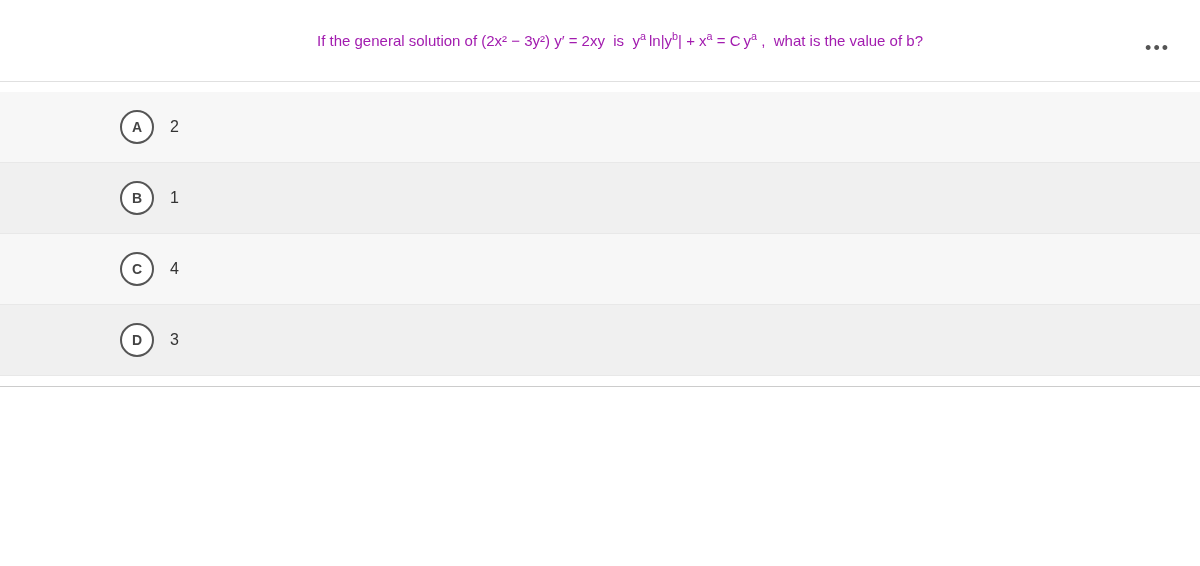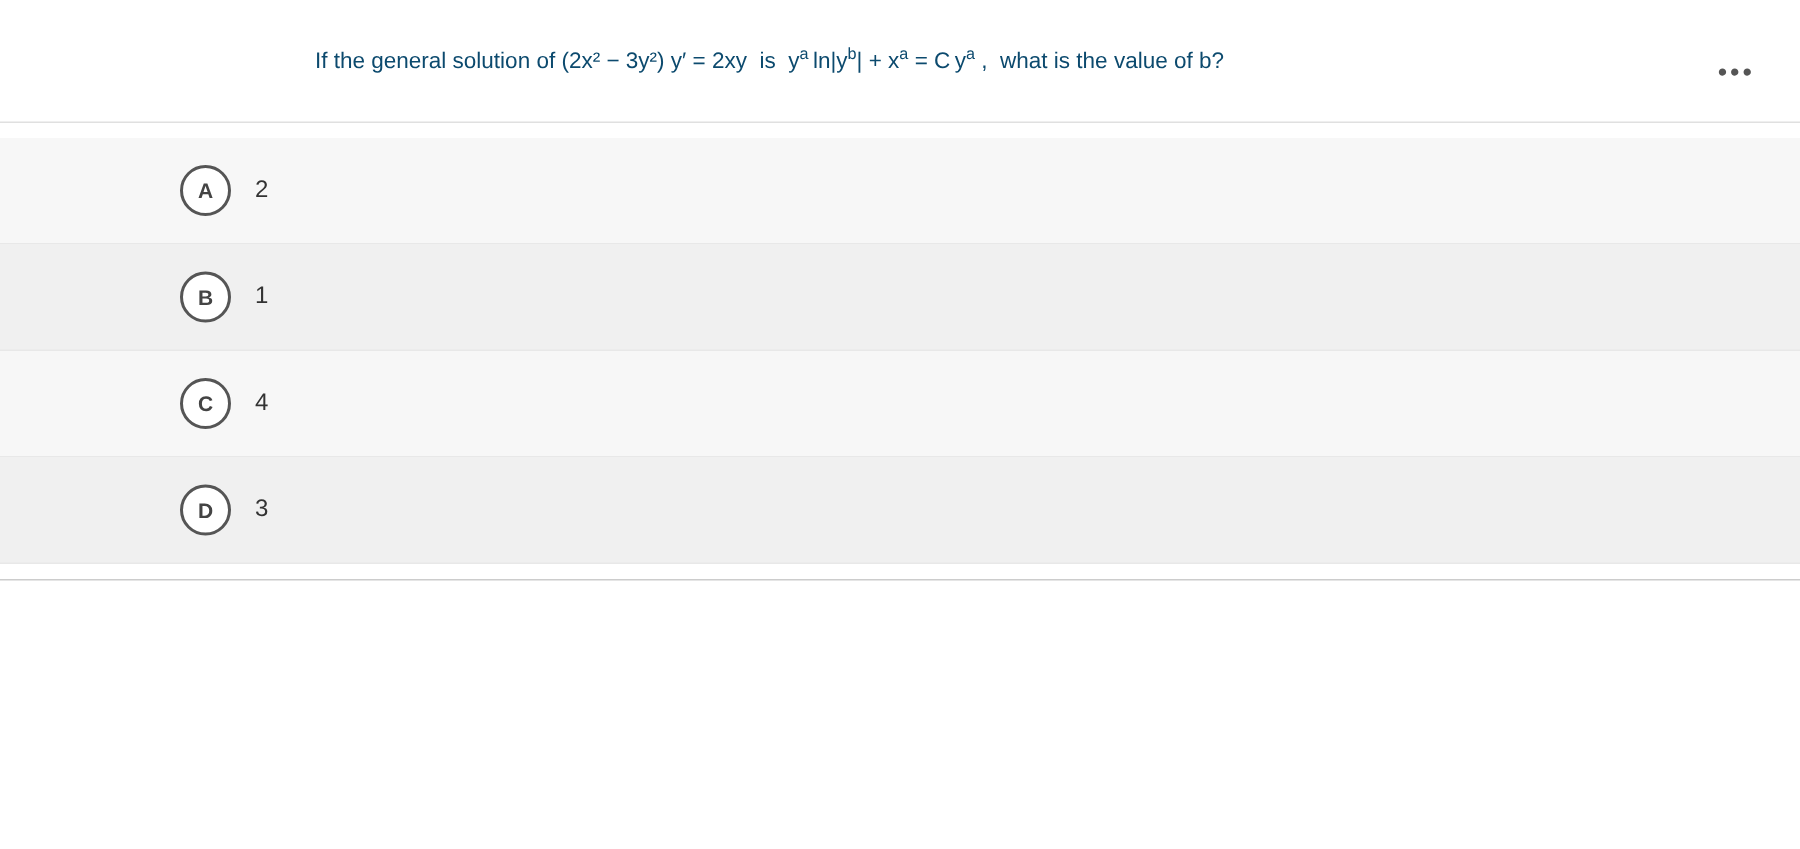--- a/index.html
+++ b/index.html
@@ -19,22 +19,23 @@
     .question-container {
       background: #ffffff;
       padding: 28px 30px 28px 210px;
       position: relative;
       border-bottom: 1px solid #e0e0e0;
     }
 
     .question-text {
       font-size: 15px;
       line-height: 1.6;
-      color: #0c4a6e;
+      color: #a21caf;
       max-width: 820px;
+      text-align: center;
     }
 
     .more-btn {
       position: absolute;
       right: 30px;
       top: 38px;
       font-size: 18px;
       color: #555;
       letter-spacing: 2px;
       cursor: pointer;

